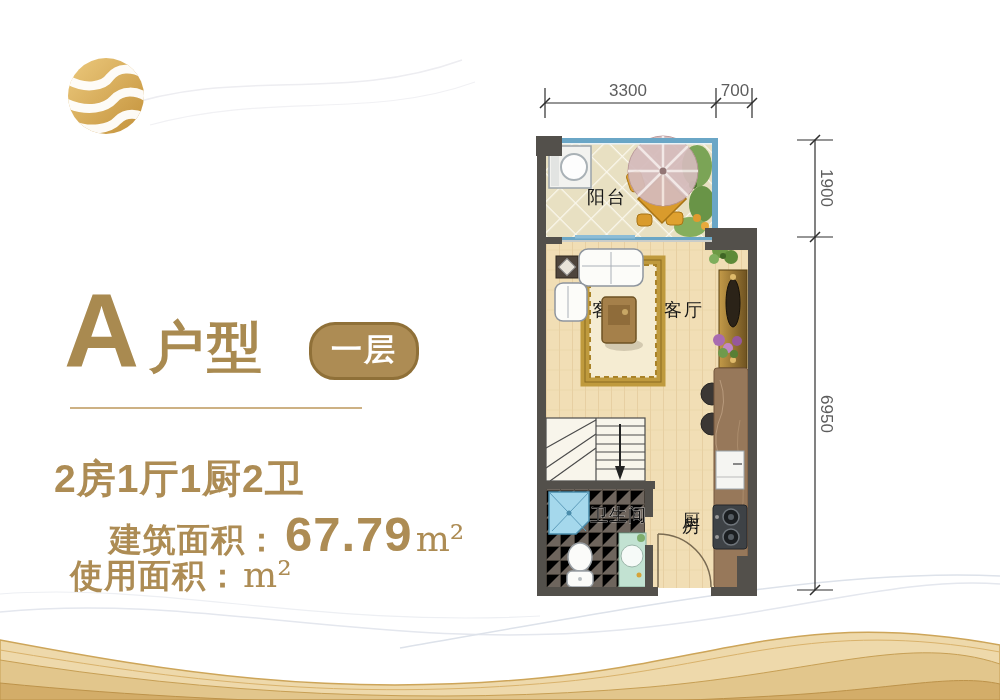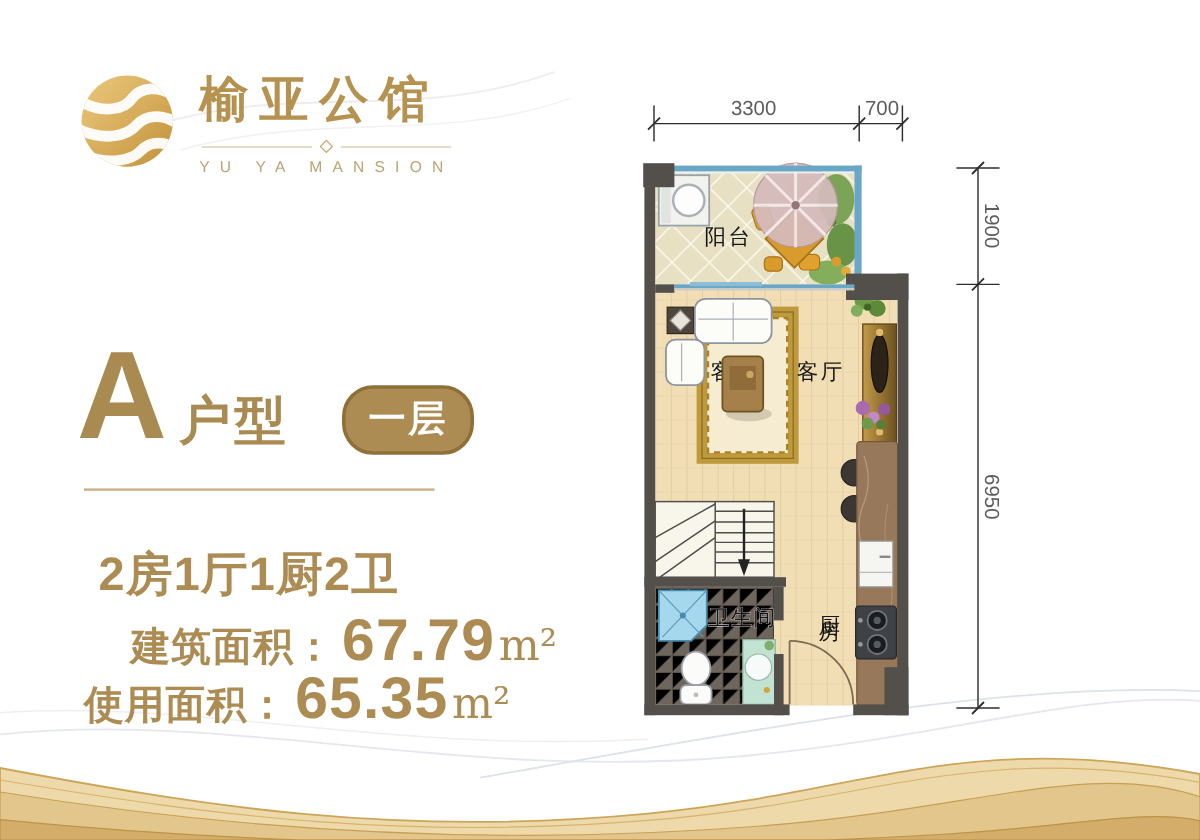--- a/index.html
+++ b/index.html
@@ -11,26 +11,26 @@
   .logo{position:absolute;left:66px;top:56px;display:flex;align-items:center;gap:20px;z-index:2;}
   .logo-text{display:flex;flex-direction:column;}
   .logo-cn{font-size:41px;font-weight:bold;color:#b5924f;letter-spacing:9px;white-space:nowrap;}
   .logo-orn{display:flex;align-items:center;gap:8px;margin:7px 2px 5px;}
   .orn-line{flex:1;height:1px;background:#d6c49e;}
   .orn-diamond{width:6px;height:6px;border:1px solid #c7ab72;transform:rotate(45deg);}
   .logo-en{font-size:13px;color:#bda271;letter-spacing:8.5px;white-space:nowrap;}
 
   .unit-head{position:absolute;left:64px;top:278px;display:flex;align-items:baseline;z-index:2;}
   .unit-letter{font-size:104px;font-weight:bold;color:#a98a50;line-height:1;}
-  .unit-type{font-size:43px;font-weight:bold;color:#a98a50;margin-left:10px;letter-spacing:3px;text-align:center;}
+  .unit-type{font-size:55px;font-weight:bold;color:#a98a50;margin-left:10px;letter-spacing:3px;text-align:center;}
   .floor-badge{margin-left:44px;background:#ad8c54;color:#ffffff;font-size:31px;font-weight:bold;
                padding:4px 19px 6px;border-radius:26px;border:3px solid #8f7038;letter-spacing:2px;
                transform:translateY(-6px);}
   .divider{position:absolute;left:70px;top:407px;width:292px;height:2px;background:#cdb184;z-index:2;}
-  .rooms{position:absolute;left:82px;top:452px;font-size:39px;font-weight:bold;color:#ad8c54;
+  .rooms{position:absolute;left:54px;top:452px;font-size:39px;font-weight:bold;color:#ad8c54;
          letter-spacing:1px;z-index:2;}
   .area-row{position:absolute;left:70px;display:flex;align-items:baseline;color:#ad8c54;z-index:2;}
   .area-row.r1{top:506px;margin-left:39px;}
   .area-row.r2{top:554px;}
   .area-label{font-size:33px;font-weight:bold;letter-spacing:1px;}
   .area-value{font-size:49px;font-weight:bold;margin-left:6px;letter-spacing:1px;}
   .area-unit{font-size:36px;font-family:"DejaVu Serif","Liberation Serif",serif;margin-left:3px;}
 
   .plan{position:absolute;left:530px;top:70px;z-index:1;}
   .plan text{font-family:"Liberation Sans","DejaVu Sans",sans-serif;}
@@ -65,47 +65,37 @@
             <circle cx="40" cy="40" r="38"></circle>
           </clipPath>
     </defs>
     <circle cx="40" cy="40" r="38" fill="url(#lg-gold)"></circle>
     <g clip-path="url(#lc)" stroke="#ffffff" stroke-width="9" fill="none" stroke-linecap="round" opacity="0.95">
       <path d="M2,24 C20,34 38,30 44,21 C52,11 66,11 78,18"></path>
       <path d="M0,47 C22,57 40,52 48,43 C56,34 70,34 82,42"></path>
       <path d="M4,68 C24,77 44,73 52,64 C60,56 72,57 80,63"></path>
     </g>
   </svg>
-  <div class="logo-text">
-    <div class="logo-cn">榆亚公馆</div>
-    <div class="logo-orn">
-      <span class="orn-line"></span>
-          <span class="orn-diamond"></span>
-          <span class="orn-line"></span>
-    </div>
-    <div class="logo-en">YU YA MANSION</div>
-  </div>
 </div>
 
 <div class="unit-head">
   <span class="unit-letter">A</span>
   <span class="unit-type">户型</span>
   <span class="floor-badge">一层</span>
 </div>
 <div class="divider"></div>
 <div class="rooms">2房1厅1厨2卫</div>
 
 <div class="area-row r1">
   <span class="area-label">建筑面积：</span>
   <span class="area-value">67.79</span>
   <span class="area-unit">m²</span>
 </div>
 <div class="area-row r2">
   <span class="area-label">使用面积：</span>
-  <span class="area-value">65.35</span>
   <span class="area-unit">m²</span>
 </div>
 
 <svg class="plan" width="310" height="540" viewBox="530 70 310 540">
   <defs>
     <pattern id="planks" width="13" height="20" patternUnits="userSpaceOnUse">
       <rect width="13" height="20" fill="#f1deb5"></rect>
       <path d="M0,0 V20" stroke="#ddc190" stroke-width="1"></path>
       <path d="M0,10 H13" stroke="#e7d2a4" stroke-width="0.6"></path>
     </pattern>

